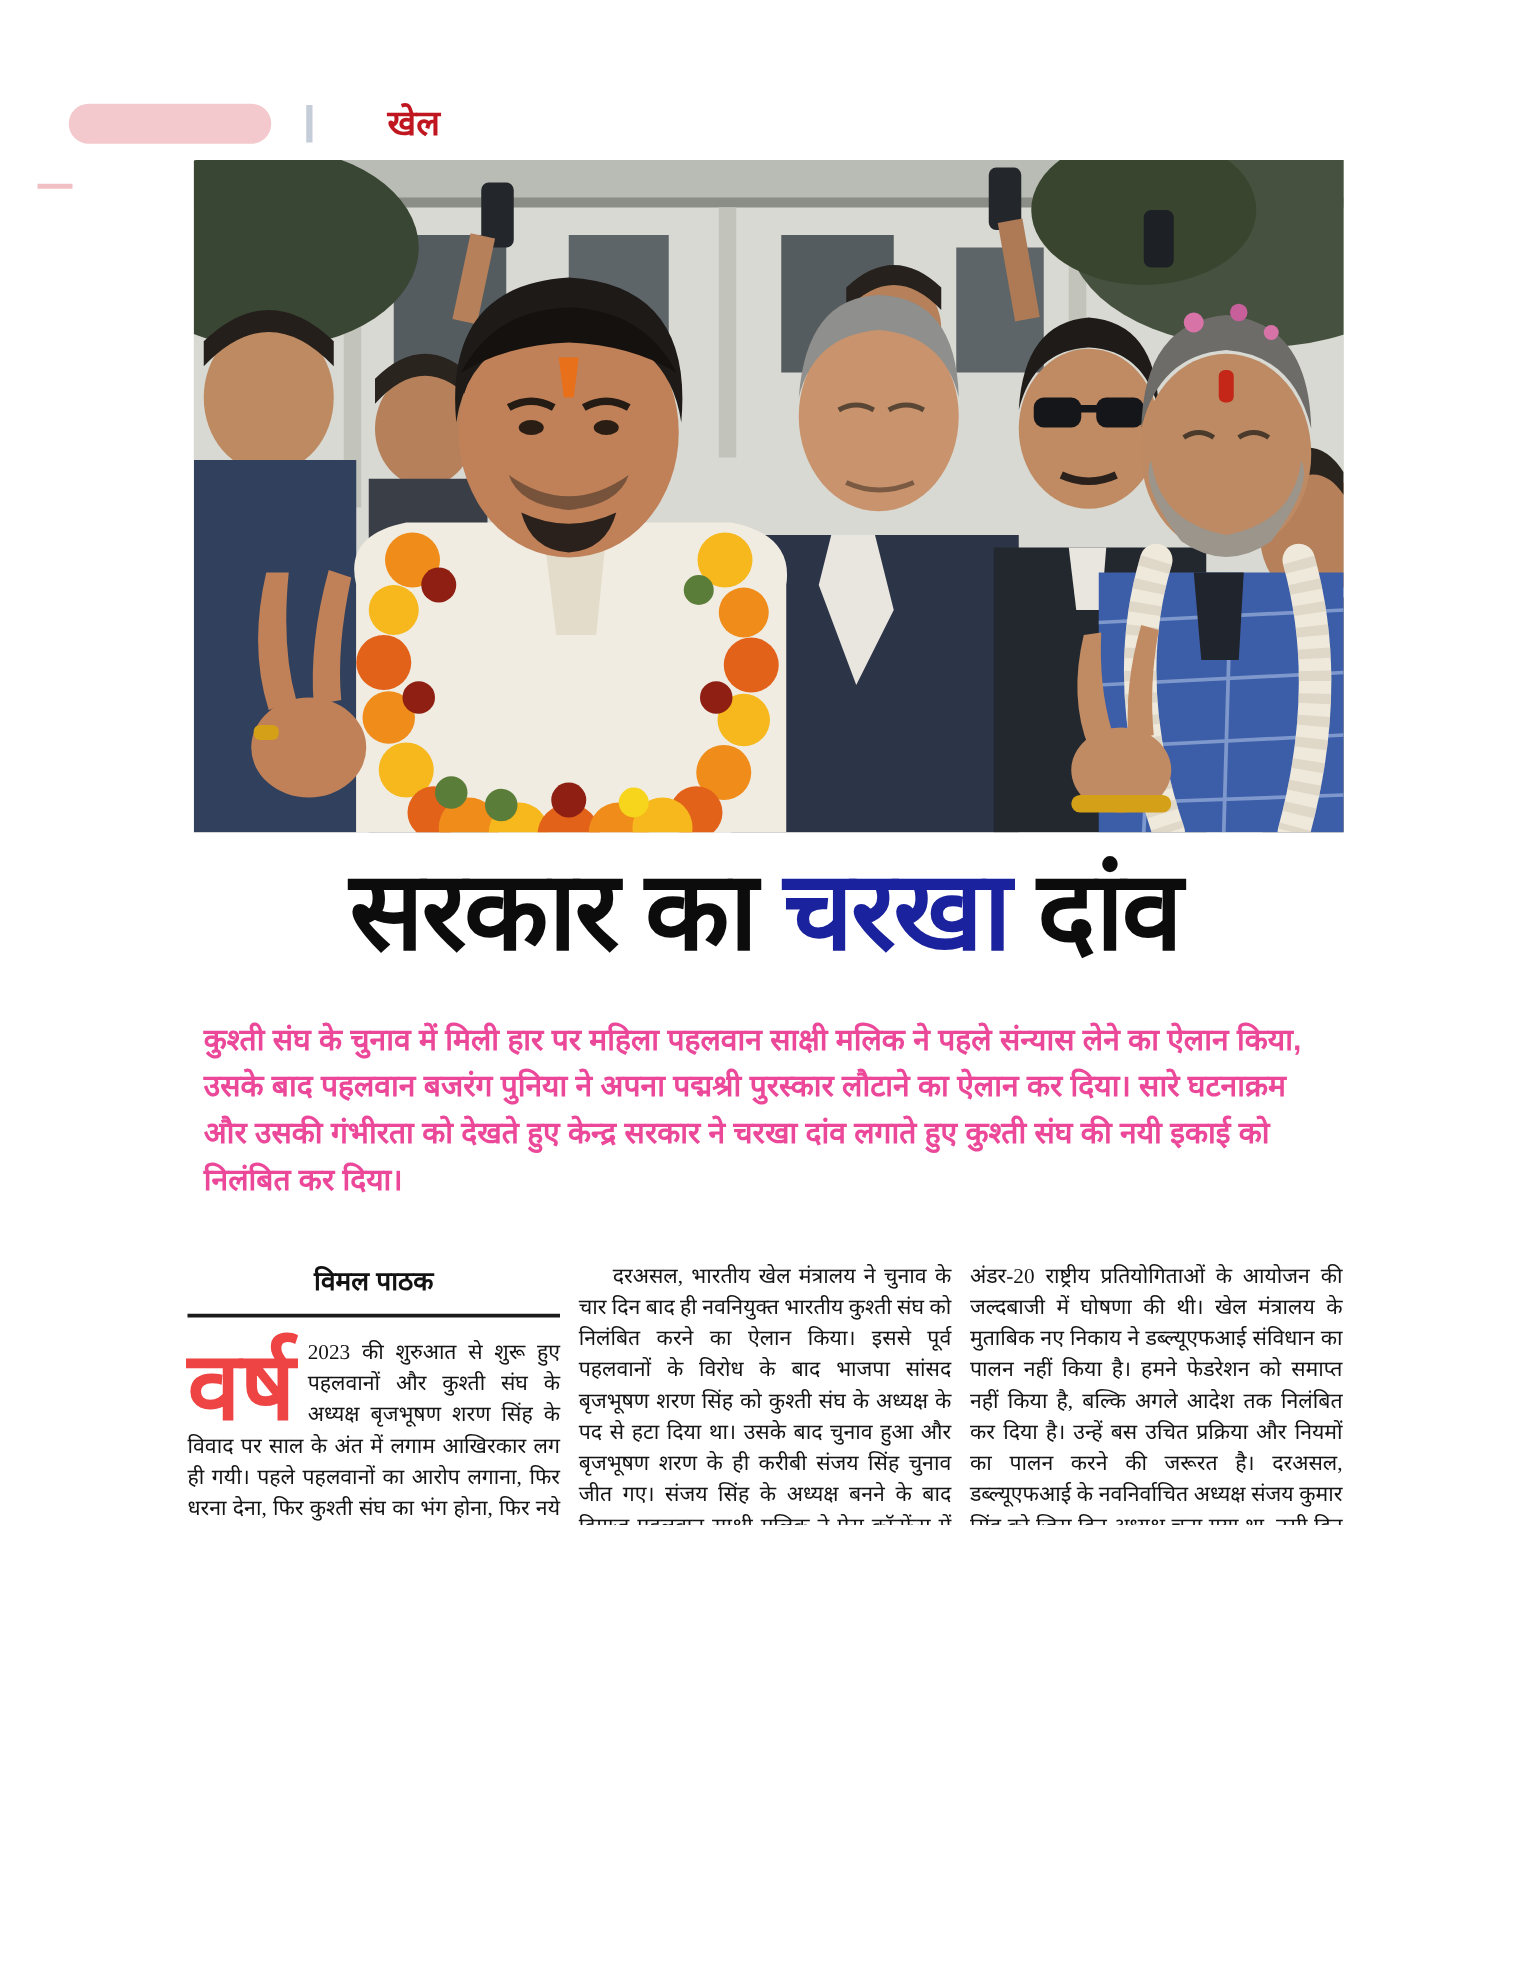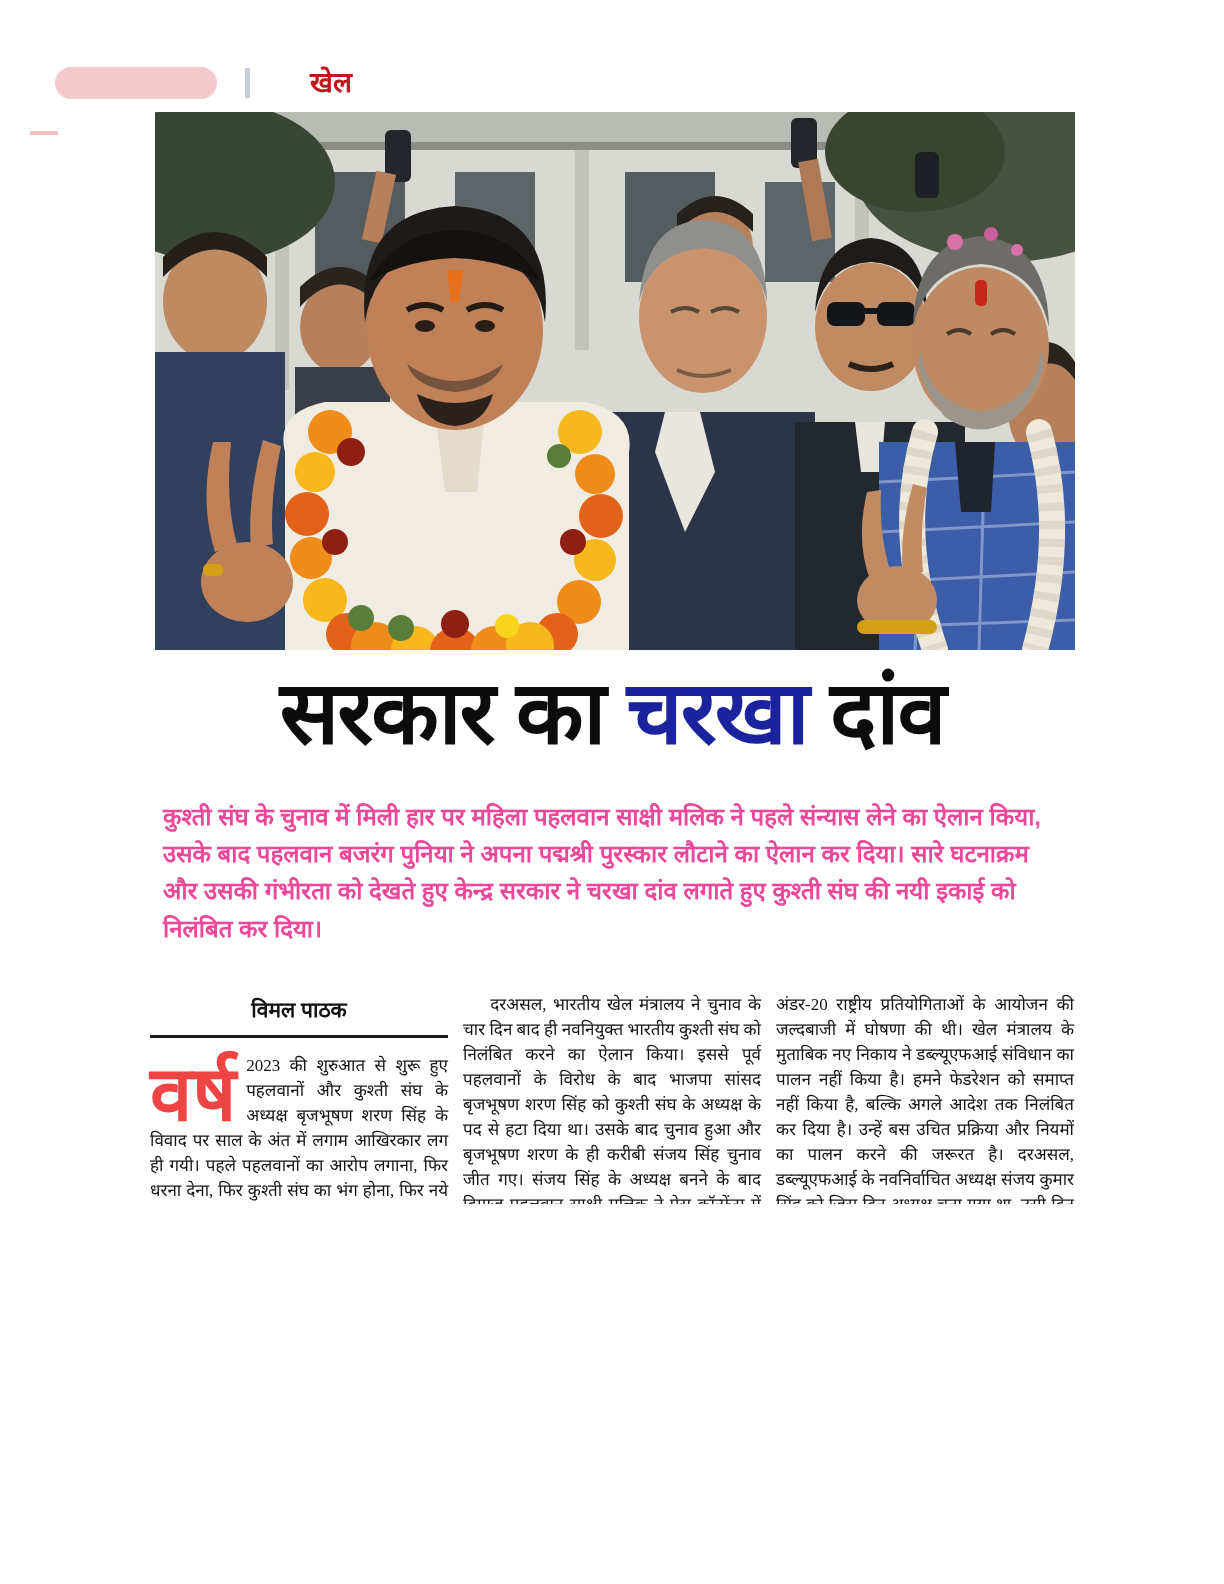--- a/index.html
+++ b/index.html
@@ -1,17 +1,17 @@
 <!DOCTYPE html>
 <html lang="hi"><head>
 <meta charset="utf-8">
 <style>
   html,body{margin:0;padding:0;}
   body{width:1224px;height:1584px;background:#ffffff;font-family:"Liberation Sans","DejaVu Sans",sans-serif;color:#111;}
-  .page{position:relative;width:1224px;height:1204px;overflow:hidden;background:#fff;}
+  .page{position:relative;width:1224px;height:1204px;overflow:hidden;background:#fff;margin-top:16px;}
 
   
   .masthead{position:absolute;top:66px;left:55px;height:34px;display:flex;align-items:center;}
   .masthead-pill{width:162px;height:32px;background:#f3c9cd;border-radius:17px;}
   .masthead-sep{width:5px;height:30px;background:#c5cdd9;margin-left:28px;}
   .section-label{margin-left:60px;font-size:28px;font-weight:bold;color:#c0161f;line-height:1;}
   .masthead-tick{position:absolute;top:131px;left:30px;width:28px;height:4px;background:#f2bfc5;}
 
   
   .photo{position:absolute;top:112px;left:155px;width:920px;height:538px;overflow:hidden;background:#d9dad4;}

